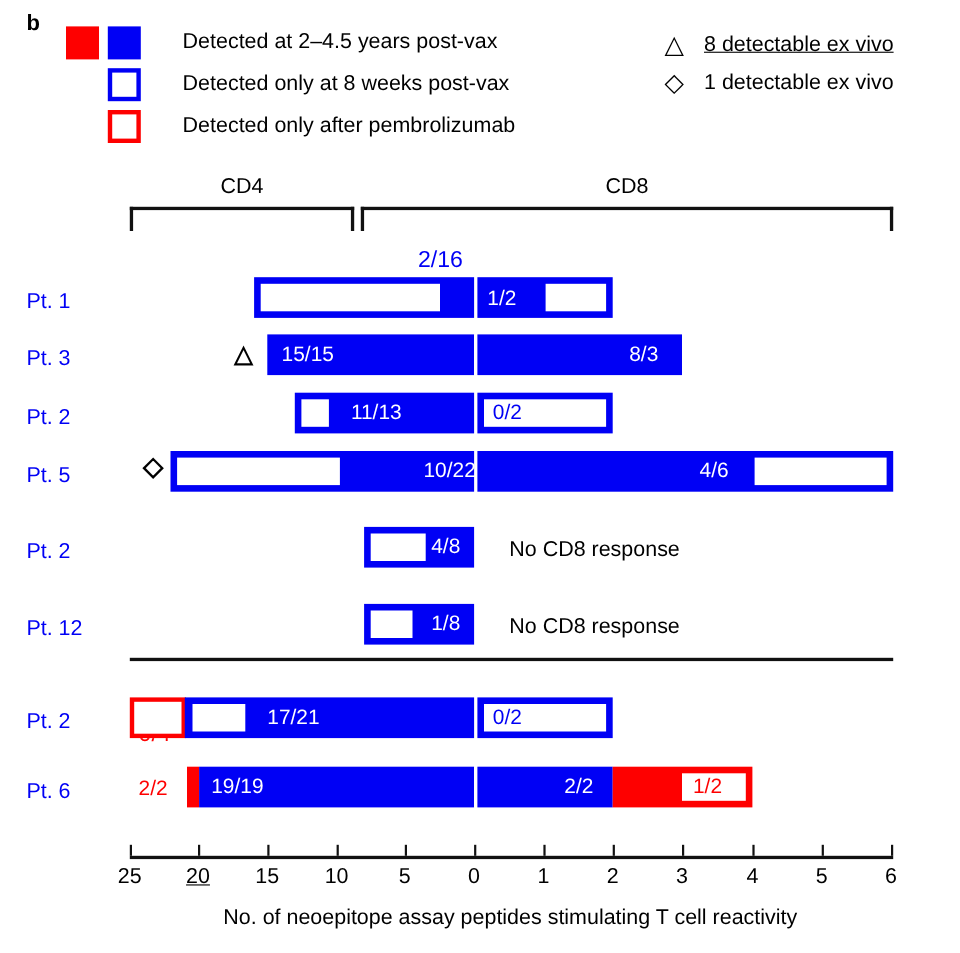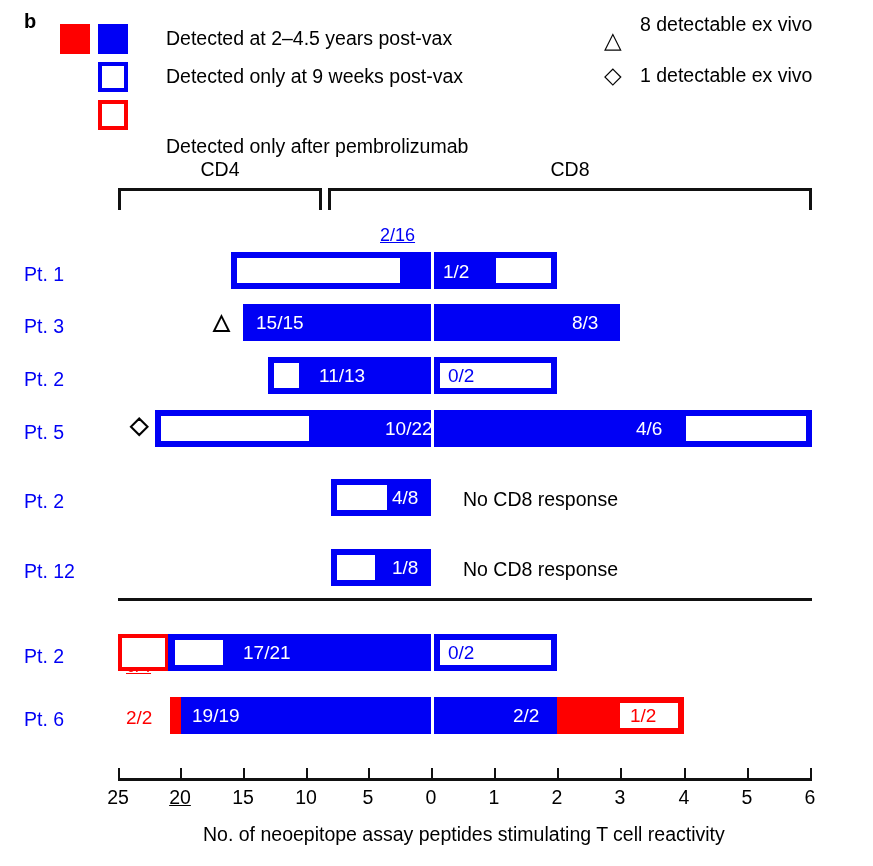--- a/index.html
+++ b/index.html
@@ -18,21 +18,21 @@
   .mk-text{position:absolute;font-size:19.5px;color:#000;white-space:nowrap;}
   .mk-glyph{position:absolute;font-size:23px;color:#000;line-height:1;}
 
   
   .grp-label{position:absolute;font-size:19.5px;color:#000;text-align:center;}
   .bracket{position:absolute;border-left:3px solid #111;border-right:3px solid #111;border-top:3px solid #111;height:22px;box-sizing:border-box;}
 
   
   .ptlabel{position:absolute;font-size:19.5px;color:#0000f5;white-space:nowrap;}
   .norsp{position:absolute;font-size:19.5px;color:#000;white-space:nowrap;}
-  .toplab{position:absolute;font-size:18px;white-space:nowrap;text-decoration:underline;}
+  .toplab{position:absolute;font-size:21px;white-space:nowrap;}
   .toplab.blue{color:#0000f5;}
   .toplab.red{color:#fe0000;}
   .sidelab{position:absolute;font-size:19px;white-space:nowrap;}
   .sidelab.red{color:#fe0000;}
 
   
   .seg{position:absolute;box-sizing:border-box;}
   .seg.blue{background:#0000f5;}
   .seg.red{background:#fe0000;}
   .seg.redOutline{background:#fff;border:4px solid #fe0000;}
@@ -57,27 +57,27 @@
 
   <div class="abs panel-letter">b</div>
 
   <div>
 
     <div class="lg-sw lg-red-fill abs" style="left:60px;top:24px;"></div>
     <div class="lg-sw lg-blue-fill abs" style="left:98px;top:24px;"></div>
     <div class="lg-text" style="left:166px;top:27px;">Detected at 2–4.5 years post-vax</div>
 
     <div class="lg-sw lg-blue-open abs" style="left:98px;top:62px;"></div>
-    <div class="lg-text" style="left:166px;top:65px;">Detected only at 9 weeks post-vax</div>
+    <div class="lg-text" style="left:166px;top:65px;">Detected only at 8 weeks post-vax</div>
 
     <div class="lg-sw lg-red-open abs" style="left:98px;top:100px;"></div>
-    <div class="lg-text" style="left:166px;top:103px;margin-top:32px;">Detected only after pembrolizumab</div>
+    <div class="lg-text" style="left:166px;top:103px;">Detected only after pembrolizumab</div>
 
     <div class="mk-glyph" style="left:604px;top:29px;">△</div>
-    <div class="mk-text" style="left:640px;top:13px;">8 detectable ex vivo</div>
+    <div class="mk-text" style="left:640px;top:29px;text-decoration:underline;">8 detectable ex vivo</div>
     <div class="mk-glyph" style="left:604px;top:64px;">◇</div>
     <div class="mk-text" style="left:640px;top:64px;">1 detectable ex vivo</div>
   </div>
 
   <div>
     <div class="grp-label" style="left:118px;top:158px;width:204px;">CD4</div>
     <div class="grp-label" style="left:328px;top:158px;width:484px;">CD8</div>
     <div class="bracket" style="left:118px;top:188px;width:204px;"></div>
     <div class="bracket" style="left:328px;top:188px;width:484px;"></div>
   </div>

